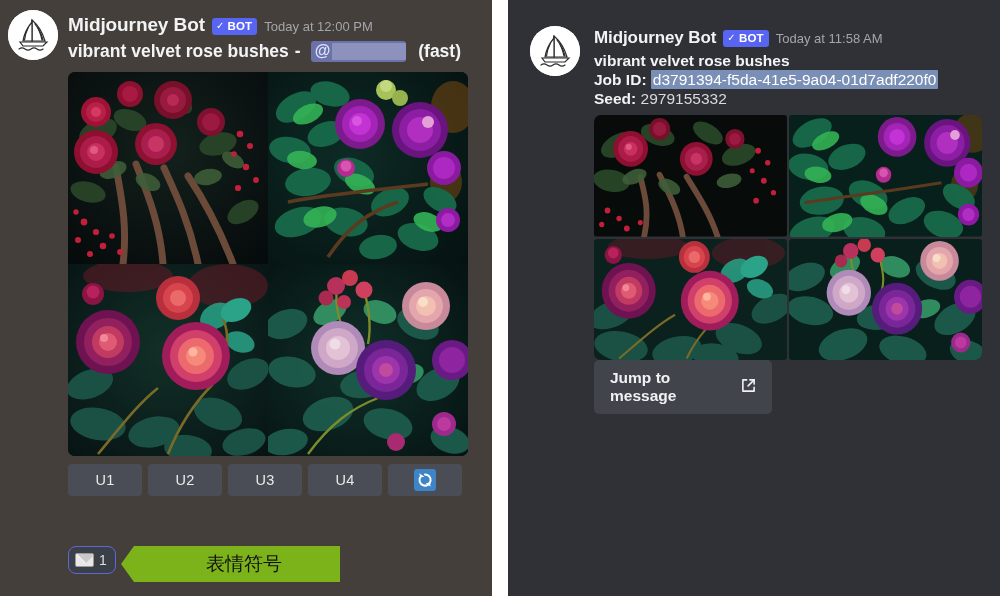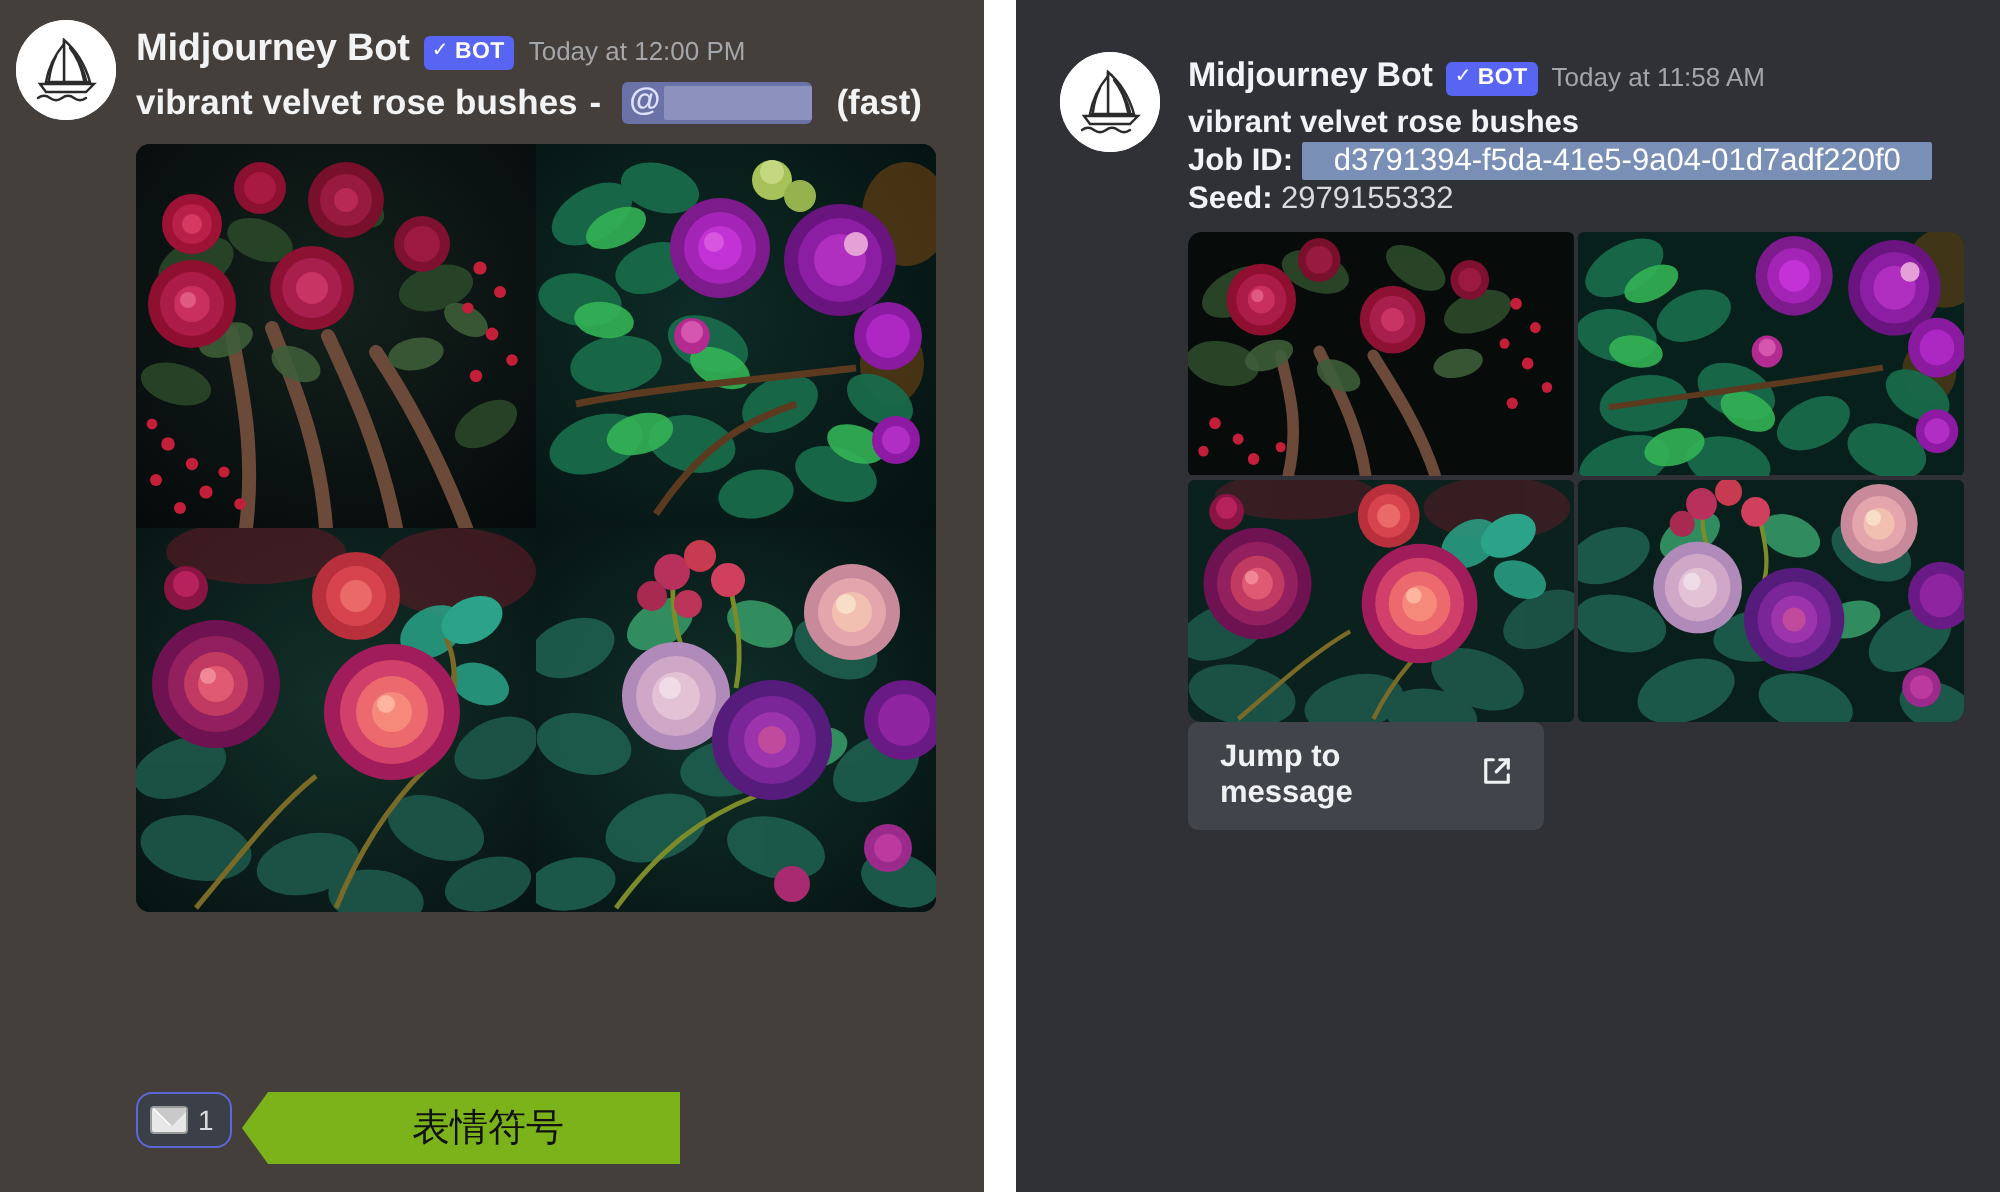--- a/index.html
+++ b/index.html
@@ -275,21 +275,21 @@
   .r-line {
     font-size: 15.5px;
     color: #d9dadd;
     margin-bottom: 1px;
     white-space: nowrap;
   }
   .r-label { font-weight: bold; color: #F2F3F5; }
   .sel {
     background: #7A8FB5;
     color: #ffffff;
-    padding: 1px 16px;
+    padding: 1px 2px;
     border-radius: 1px;
   }
 
   .grid-right {
     margin-top: 7px;
     width: 388px;
     height: 245px;
     border-radius: 7px;
     overflow: hidden;
     display: grid;
@@ -591,20 +591,35 @@
               <circle cx="184" cy="96" r="20" fill="#6a1a84"></circle>
               <circle cx="184" cy="96" r="13" fill="#8e24a0"></circle>
               <circle cx="176" cy="160" r="12" fill="#9c2a8c"></circle>
               <circle cx="176" cy="160" r="7" fill="#bc3aa0"></circle>
               <circle cx="128" cy="178" r="9" fill="#a82a70"></circle>
             </g>
           </svg>
         </div>
       </div>
 
+      <div class="btn-row">
+        <div class="mj-btn">U1</div>
+        <div class="mj-btn">U2</div>
+        <div class="mj-btn">U3</div>
+        <div class="mj-btn">U4</div>
+        <div class="mj-btn refresh">
+          <span class="refresh-icon">
+            <svg width="16" height="16" viewBox="0 0 16 16">
+              <path d="M8 2.4 A5.6 5.6 0 1 1 3.2 5.2" stroke="#ffffff" stroke-width="2" fill="none" stroke-linecap="round"></path>
+              <path d="M2.2 1.6 L3.4 5.8 L7.4 4.4 Z" fill="#ffffff"></path>
+              <path d="M13.8 14.4 L12.6 10.2 L8.6 11.6 Z" fill="#ffffff"></path>
+            </svg>
+          </span>
+        </div>
+      </div>
 
 
     </div>
 
     <div class="reaction-row">
       <div class="reaction">
         <span class="env-emoji"></span>
         <span class="reaction-count">1</span>
       </div>
     </div>

